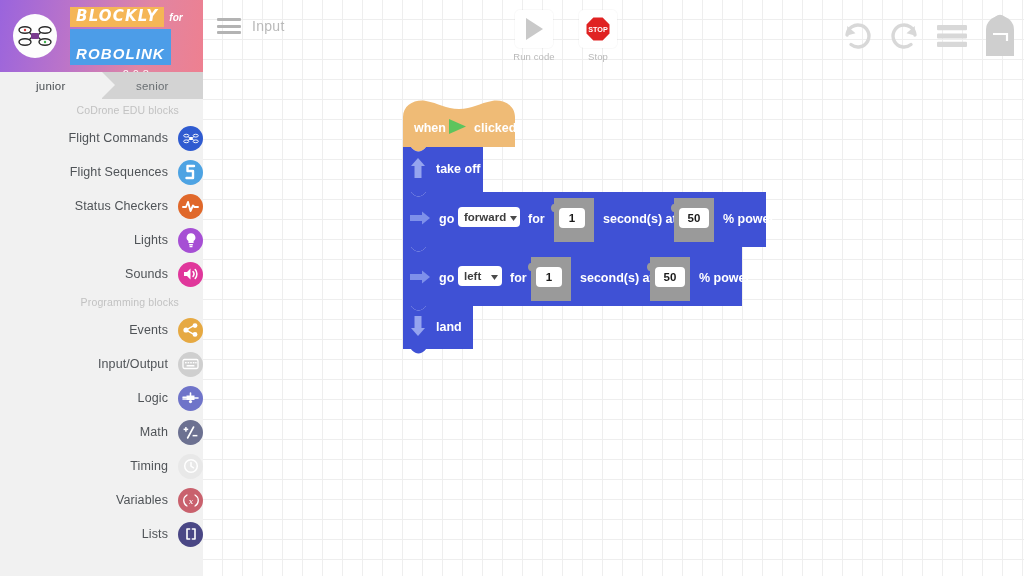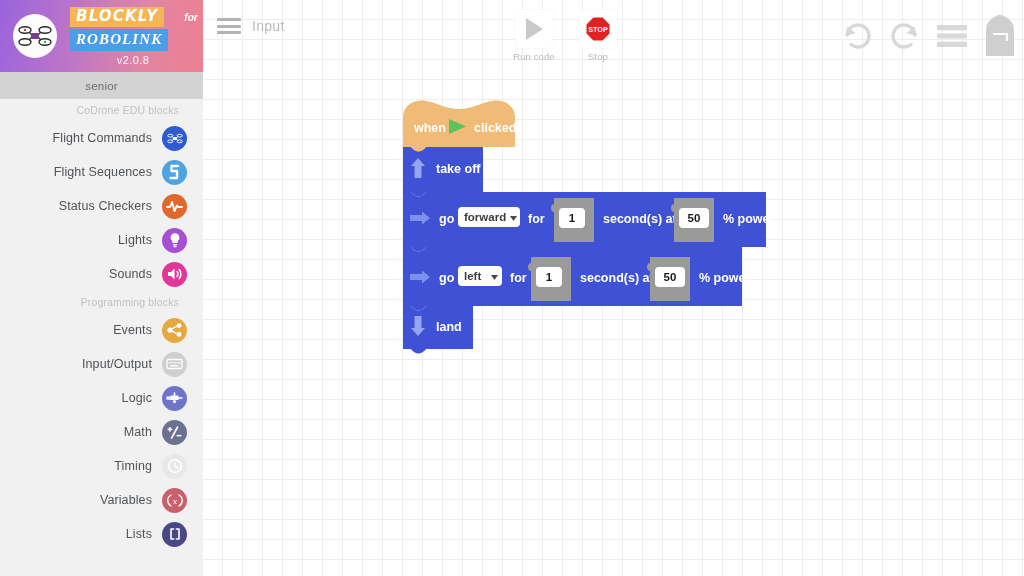--- a/index.html
+++ b/index.html
@@ -25,35 +25,35 @@
     position: relative; flex: 0 0 72px;
     overflow: hidden;
   }
   #drone-logo {
     position: absolute; left: 13px; top: 14px;
     width: 44px; height: 44px; border-radius: 50%;
     background: #fdfdfd;
     display:flex; align-items:center; justify-content:center;
   }
   #logo-block { position: absolute; left: 70px; top: 7px; width: 126px; }
-  .logo-row1 { display:flex; align-items:center; gap:20px; }
+  .logo-row1 { display:flex; align-items:center; gap:5px; }
   .logo-blockly {
     background:#f5b656; color:#ffffff;
     font-size: 15px; font-weight: 700; font-style: italic;
     letter-spacing: 1.2px; padding: 1px 6px 2px 6px;
     font-family: "DejaVu Sans", sans-serif;
     line-height: 1.15;
   }
   .logo-for { color:#ffffff; font-size:10px; font-style:italic; font-weight:600; }
   .logo-robolink {
     background:#4c9de8; color:#ffffff;
     font-size: 15px; font-weight: 700; font-style: italic;
-    letter-spacing: 1.1px; padding: 2px 6px 2px 6px;
+    letter-spacing: 1.1px; padding: 16px 6px 2px 6px;
     margin-top: 2px; display:inline-block;
-    font-family: Liberation Serif, serif;
+    font-family: Liberation Sans, sans-serif;
     line-height: 1.15;
   }
   .logo-version {
     color:#ffffff; font-size: 11px; text-align:center;
     margin-top: 3px; letter-spacing:0.4px; opacity:.95;
   }
 
   
   #level-tabs {
     height: 27px; flex: 0 0 27px; display:flex; position:relative;
@@ -74,21 +74,21 @@
   .level-tab.inactive { background:#d3d3d3; color:#6a6f73; }
 
   #cat-scroll { flex:1; overflow:hidden; position:relative; }
   .group-label {
     text-align:right; padding-right: 24px;
     font-size: 10.5px; color:#c2c2c2; letter-spacing:.15px;
     height: 22px; line-height: 22px;
   }
   .cat-item {
     display:flex; align-items:center; justify-content:flex-end;
-    gap: 10px; height: 34px; padding-right: 16px; cursor:pointer;
+    gap: 10px; height: 34px; padding-right: 0; cursor:pointer;
   }
   .cat-label { font-size: 12.5px; color:#4f5357; letter-spacing:.1px; }
   .cat-icon {
     width: 25px; height: 25px; border-radius:50%;
     display:flex; align-items:center; justify-content:center;
     color:#ffffff; flex:0 0 25px;
   }
   .cat-icon svg { display:block; }
 
   
@@ -154,20 +154,23 @@
         <div class="logo-row1">
           <span class="logo-blockly">BLOCKLY</span>
           <span class="logo-for">for</span>
         </div>
         <span class="logo-robolink">ROBOLINK</span>
         <div class="logo-version">v2.0.8</div>
       </div>
     </div>
 
     <div id="level-tabs">
+      <div class="level-tab active">
+        <span>junior</span>
+      </div>
       <div class="level-tab inactive">
         <span>senior</span>
       </div>
     </div>
 
     <div id="cat-scroll">
       <div class="group-label">CoDrone EDU blocks</div>
 
       <div class="cat-item">
         <span class="cat-label">Flight Commands</span>

